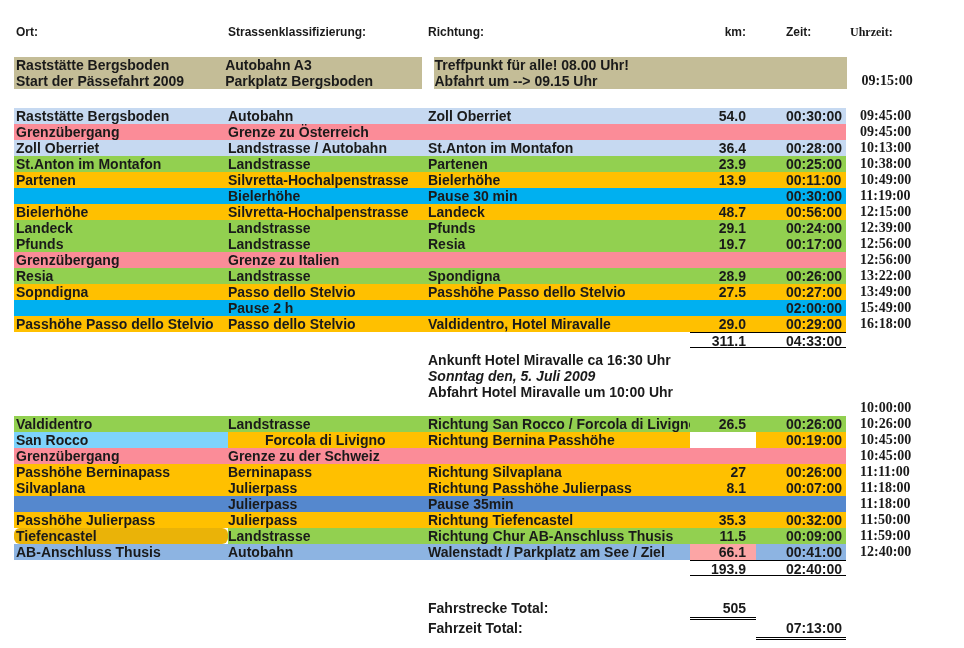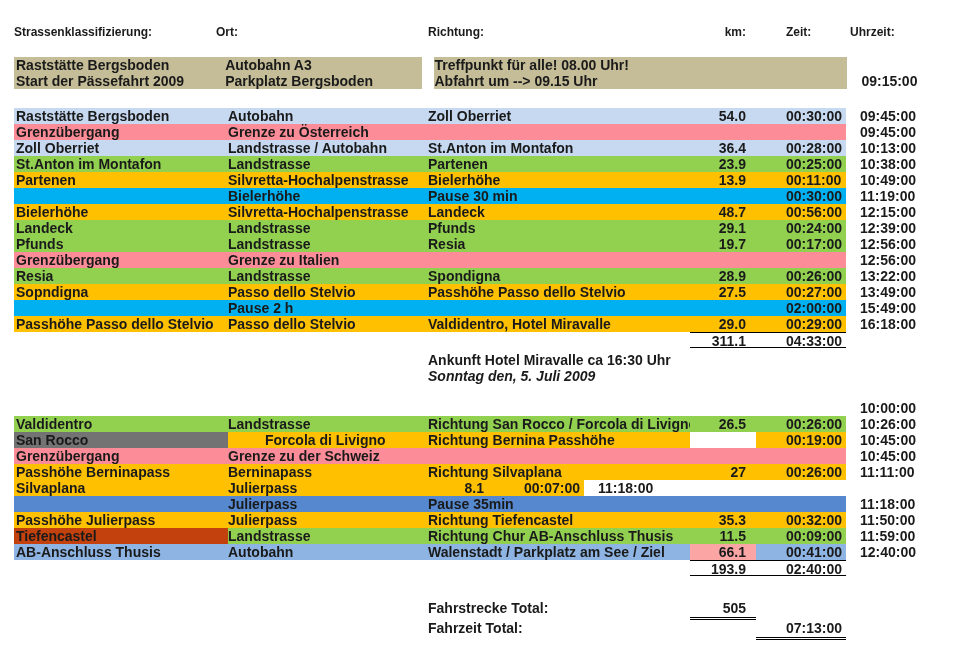--- a/index.html
+++ b/index.html
@@ -11,37 +11,37 @@
   .sheet{position:relative;width:964px;height:648px;padding-top:24px;box-sizing:border-box;}
   .row{display:flex;height:16px;line-height:16px;font-size:14px;margin-left:14px;}
   .row.start{height:32px;}
   .row.start .cell{line-height:16px;}
   .cell{box-sizing:border-box;white-space:nowrap;overflow:hidden;}
   .c-ort{width:214px;padding-left:2px;}
   .c-strasse{width:200px;}
   .c-richtung{width:262px;}
   .c-km{width:66px;text-align:right;padding-right:10px;}
   .c-zeit{width:90px;padding-left:30px;}
-  .c-uhrzeit{width:118px;padding-left:14px;background:#fff !important;}
+  .c-uhrzeit{width:118px;padding-left:14px;background:#fff !important;font-family:Liberation Serif, serif;}
   .header-row{height:16px;margin-bottom:17px;font-size:12px;}
   .hdr.c-uhrzeit{padding-left:4px;}
   .spacer{background:transparent;}
   .sub{border-top:1px solid #000;border-bottom:1px solid #000;}
   .dbl{border-bottom:3px double #000;}
   .grand{height:20px;}
   .italic{font-style:italic;}
   .line{height:16px;line-height:16px;}
 </style>
 </head>
 <body>
 
 <div class="sheet">
   <div class="row header-row">
+    <div class="cell c-ort hdr">Ort:</div>
     <div class="cell c-strasse hdr">Strassenklassifizierung:</div>
-    <div class="cell c-ort hdr">Ort:</div>
     <div class="cell c-richtung hdr">Richtung:</div>
     <div class="cell c-km hdr">km:</div>
     <div class="cell c-zeit hdr">Zeit:</div>
     <div class="cell c-uhrzeit hdr">Uhrzeit:</div>
   </div>
   <div id="rows">
       <div class="row start">
         <div class="cell c-ort" style="background: rgb(196, 189, 151);">
           <div class="line">Raststätte Bergsboden</div>
           <div class="line">Start der Pässefahrt 2009</div>
@@ -201,20 +201,21 @@
         <div class="cell c-ort"></div>
         <div class="cell c-strasse"></div>
         <div class="cell c-richtung italic">Sonntag den, 5. Juli 2009</div>
         <div class="cell c-km"></div>
         <div class="cell c-zeit"></div>
         <div class="cell c-uhrzeit"></div>
       </div>
       <div class="row note">
         <div class="cell c-ort"></div>
         <div class="cell c-strasse"></div>
+        <div class="cell c-richtung">Abfahrt Hotel Miravalle um 10:00 Uhr</div>
         <div class="cell c-km"></div>
         <div class="cell c-zeit"></div>
         <div class="cell c-uhrzeit"></div>
       </div>
       <div class="row row">
         <div class="cell c-ort"></div>
         <div class="cell c-strasse"></div>
         <div class="cell c-richtung"></div>
         <div class="cell c-km"></div>
         <div class="cell c-zeit"></div>
@@ -222,21 +223,21 @@
       </div>
       <div class="row row">
         <div class="cell c-ort" style="background: rgb(146, 208, 80);">Valdidentro</div>
         <div class="cell c-strasse" style="background: rgb(146, 208, 80);">Landstrasse</div>
         <div class="cell c-richtung" style="background: rgb(146, 208, 80);">Richtung San Rocco / Forcola di Livigno</div>
         <div class="cell c-km" style="background: rgb(146, 208, 80);">26.5</div>
         <div class="cell c-zeit" style="background: rgb(146, 208, 80);">00:26:00</div>
         <div class="cell c-uhrzeit">10:26:00</div>
       </div>
       <div class="row row">
-        <div class="cell c-ort" style="background: #737373;">San Rocco</div>
+        <div class="cell c-ort" style="background: #7dd3fc;">San Rocco</div>
         <div class="cell c-strasse" style="background: rgb(255, 192, 0); padding-left: 37px;">Forcola di Livigno</div>
         <div class="cell c-richtung" style="background: rgb(255, 192, 0);">Richtung Bernina Passhöhe</div>
         <div class="cell c-km" style="background: rgb(255, 192, 0); margin-top: 32px;">19.4</div>
         <div class="cell c-zeit" style="background: rgb(255, 192, 0);">00:19:00</div>
         <div class="cell c-uhrzeit">10:45:00</div>
       </div>
       <div class="row row">
         <div class="cell c-ort" style="background: rgb(251, 140, 152);">Grenzübergang</div>
         <div class="cell c-strasse" style="background: rgb(251, 140, 152);">Grenze zu der Schweiz</div>
         <div class="cell c-richtung" style="background: rgb(251, 140, 152);"></div>
@@ -248,20 +249,21 @@
         <div class="cell c-ort" style="background: rgb(255, 192, 0);">Passhöhe Berninapass</div>
         <div class="cell c-strasse" style="background: rgb(255, 192, 0);">Berninapass</div>
         <div class="cell c-richtung" style="background: rgb(255, 192, 0);">Richtung Silvaplana</div>
         <div class="cell c-km" style="background: rgb(255, 192, 0);">27</div>
         <div class="cell c-zeit" style="background: rgb(255, 192, 0);">00:26:00</div>
         <div class="cell c-uhrzeit">11:11:00</div>
       </div>
       <div class="row row">
         <div class="cell c-ort" style="background: rgb(255, 192, 0);">Silvaplana</div>
         <div class="cell c-strasse" style="background: rgb(255, 192, 0);">Julierpass</div>
+        <div class="cell c-richtung" style="background: rgb(255, 192, 0);">Richtung Passhöhe Julierpass</div>
         <div class="cell c-km" style="background: rgb(255, 192, 0);">8.1</div>
         <div class="cell c-zeit" style="background: rgb(255, 192, 0);">00:07:00</div>
         <div class="cell c-uhrzeit">11:18:00</div>
       </div>
       <div class="row row">
         <div class="cell c-ort" style="background: rgb(85, 136, 206);"></div>
         <div class="cell c-strasse" style="background: rgb(85, 136, 206);">Julierpass</div>
         <div class="cell c-richtung" style="background: rgb(85, 136, 206);">Pause 35min</div>
         <div class="cell c-km" style="background: rgb(85, 136, 206);"></div>
         <div class="cell c-zeit" style="background: rgb(85, 136, 206);"></div>
@@ -269,21 +271,21 @@
       </div>
       <div class="row row">
         <div class="cell c-ort" style="background: rgb(255, 192, 0);">Passhöhe Julierpass</div>
         <div class="cell c-strasse" style="background: rgb(255, 192, 0);">Julierpass</div>
         <div class="cell c-richtung" style="background: rgb(255, 192, 0);">Richtung Tiefencastel</div>
         <div class="cell c-km" style="background: rgb(255, 192, 0);">35.3</div>
         <div class="cell c-zeit" style="background: rgb(255, 192, 0);">00:32:00</div>
         <div class="cell c-uhrzeit">11:50:00</div>
       </div>
       <div class="row row">
-        <div class="cell c-ort" style="background: #c2410c;">Tiefencastel</div>
+        <div class="cell c-ort" style="background: #eab308; border-radius: 6px;">Tiefencastel</div>
         <div class="cell c-strasse" style="background: rgb(146, 208, 80);">Landstrasse</div>
         <div class="cell c-richtung" style="background: rgb(146, 208, 80);">Richtung Chur AB-Anschluss Thusis</div>
         <div class="cell c-km" style="background: rgb(146, 208, 80);">11.5</div>
         <div class="cell c-zeit" style="background: rgb(146, 208, 80);">00:09:00</div>
         <div class="cell c-uhrzeit">11:59:00</div>
       </div>
       <div class="row row">
         <div class="cell c-ort" style="background: rgb(141, 180, 226);">AB-Anschluss Thusis</div>
         <div class="cell c-strasse" style="background: rgb(141, 180, 226);">Autobahn</div>
         <div class="cell c-richtung" style="background: rgb(141, 180, 226);">Walenstadt / Parkplatz am See / Ziel</div>

